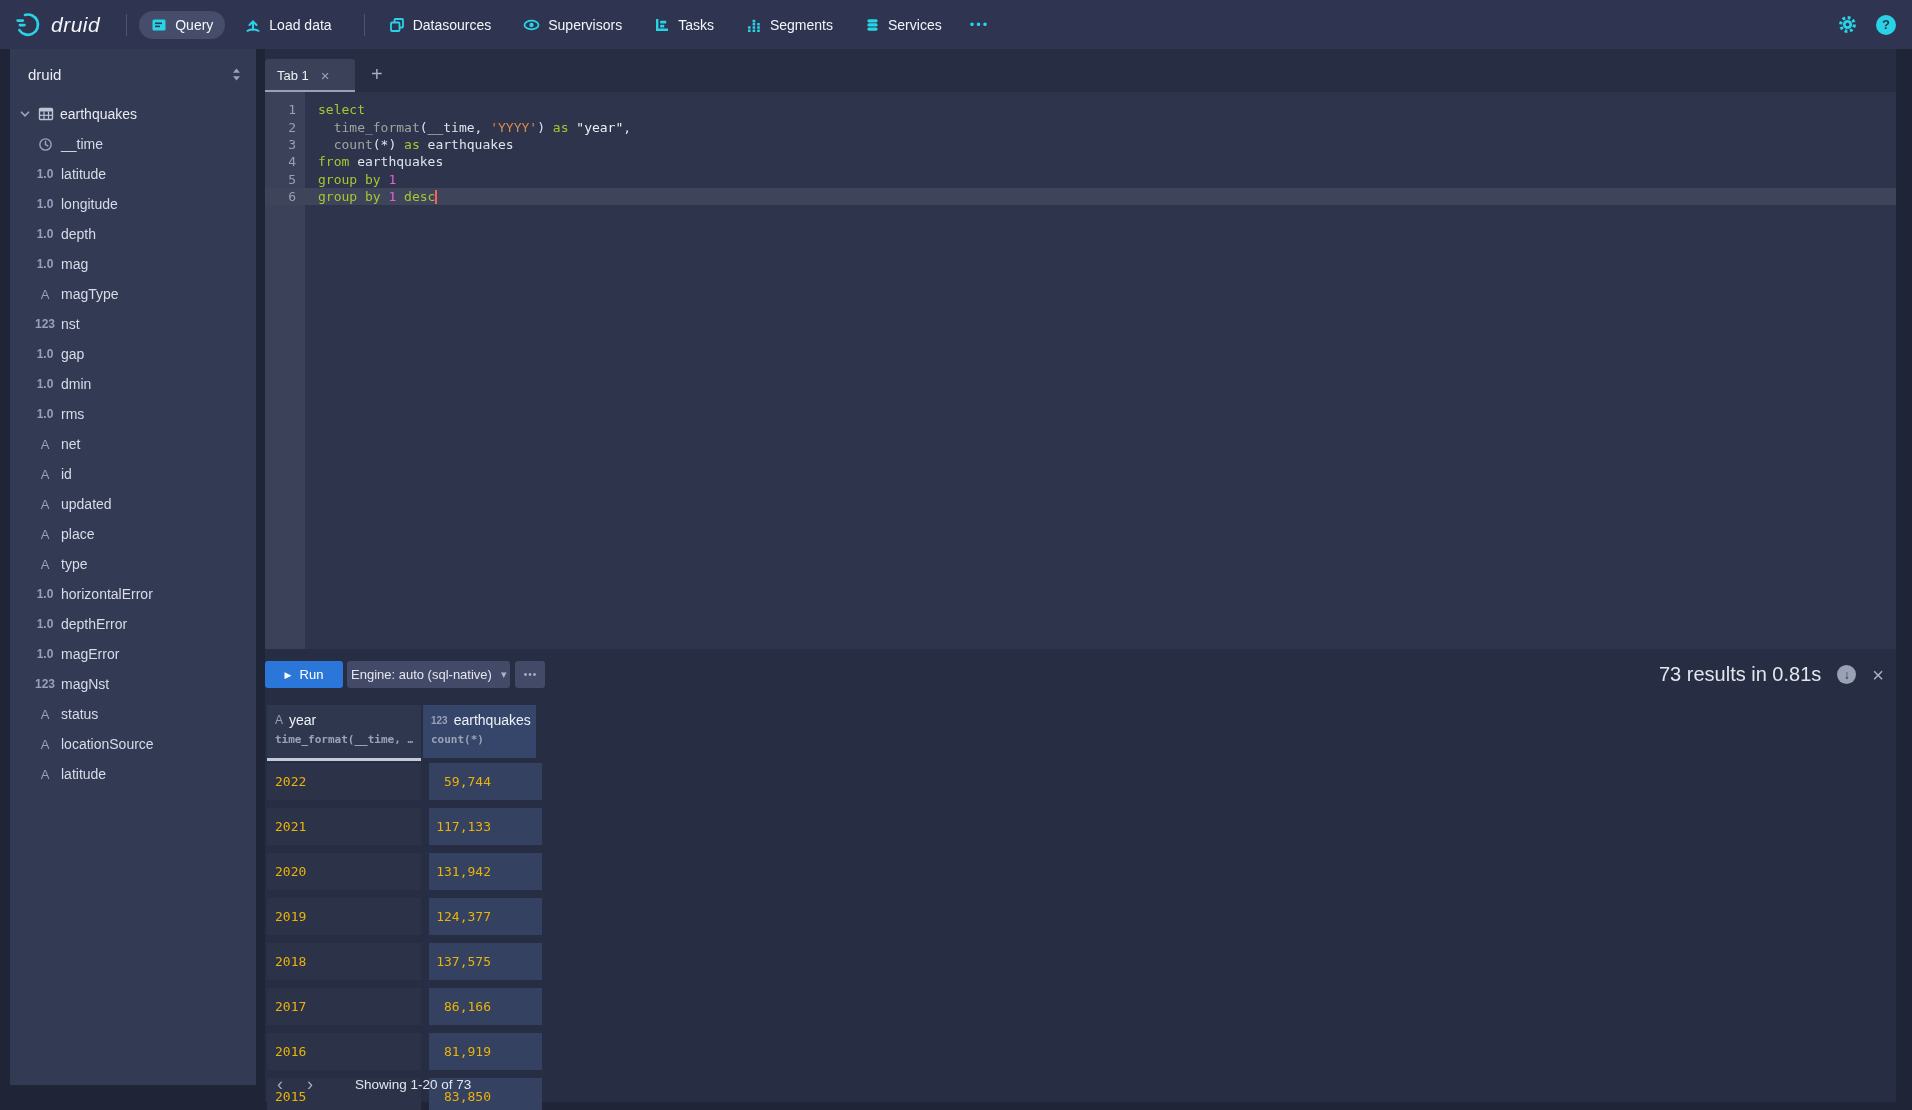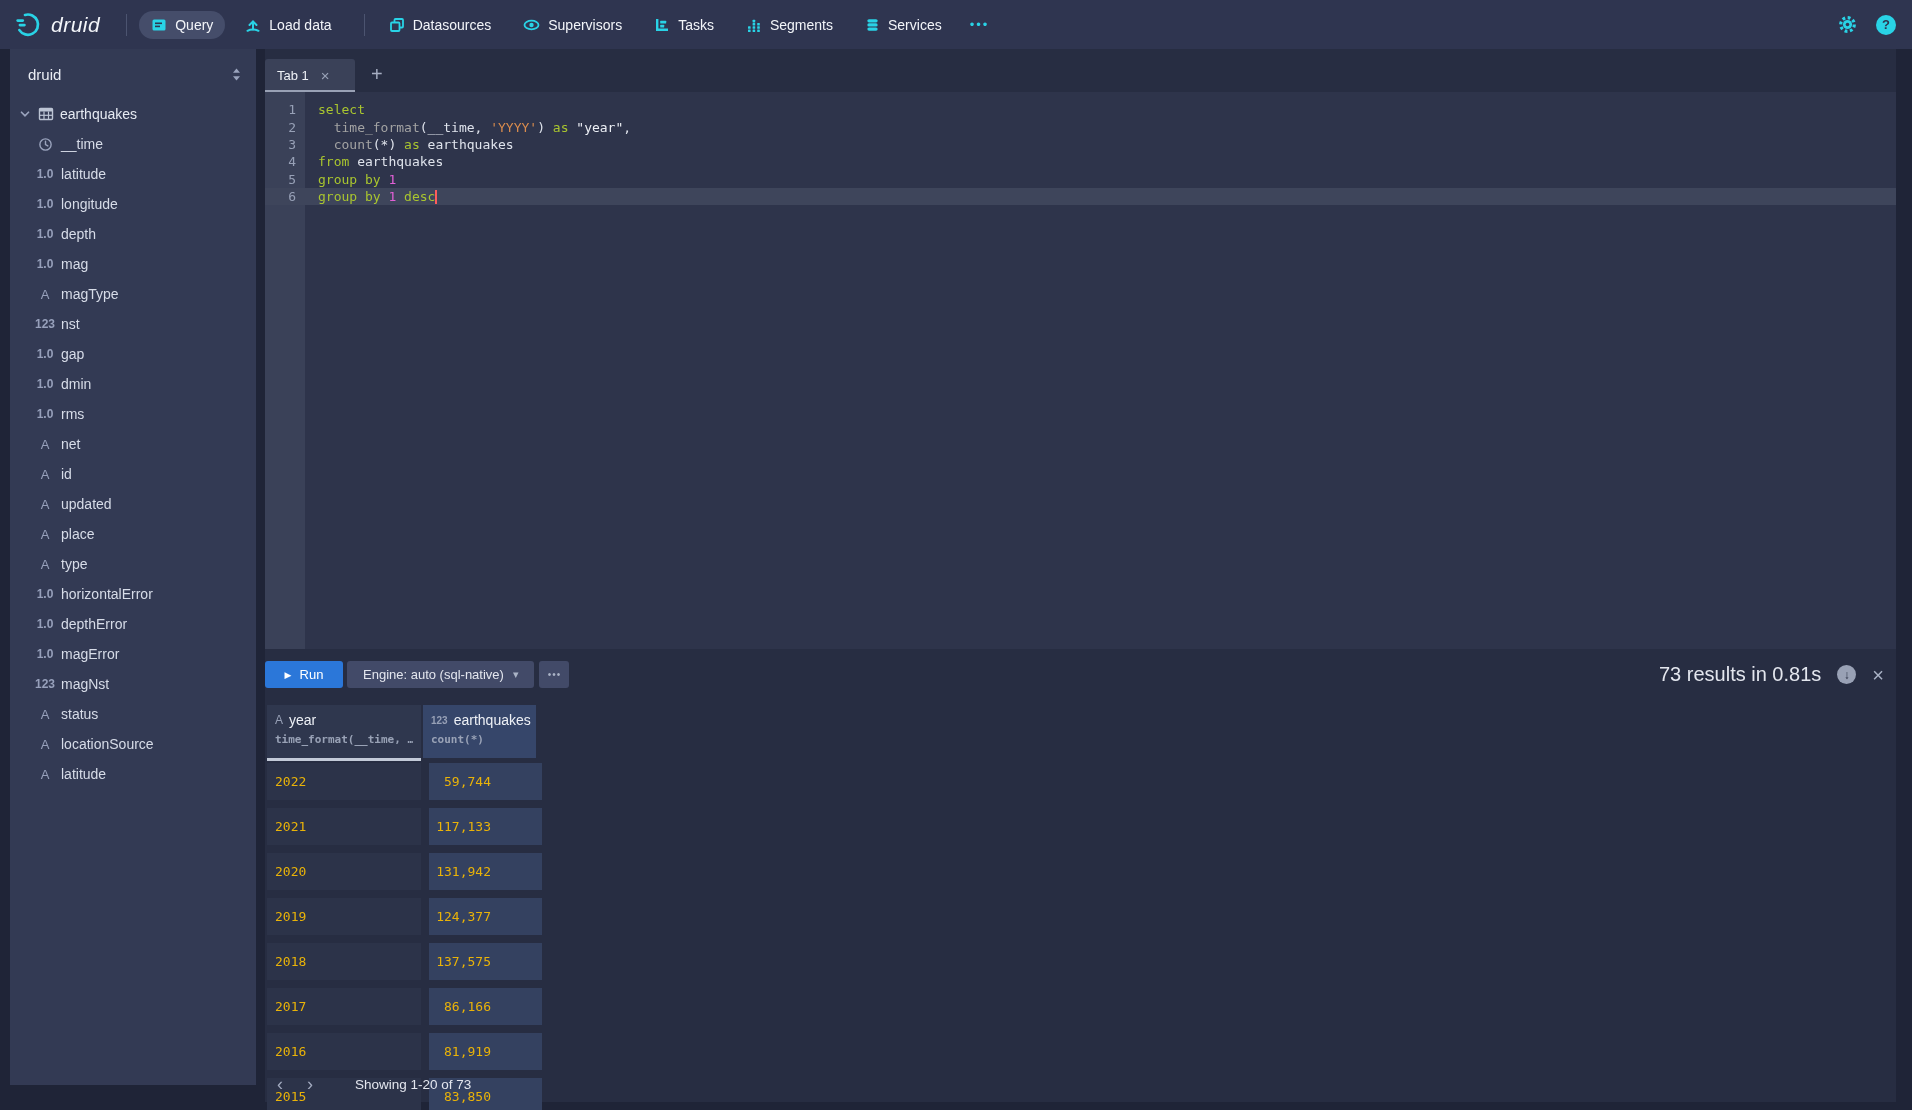--- a/index.html
+++ b/index.html
@@ -61,21 +61,21 @@
   .tk-qi { color:#eceff5; }
   .tk-pl { color:#dfe3ec; }
   .cursor { display:inline-block; width:2px; height:14px; background:#ff5c5c; vertical-align:middle; }
 
   
   .runbar { position:absolute; left:0; top:600px; right:0; height:51px; display:flex;
     align-items:center; padding-right:12px; }
   .run-btn { width:78px; height:27px; background:#2b77d9; border-radius:3px; color:#fff;
     font-size:13px; display:flex; align-items:center; justify-content:center; gap:8px; cursor:pointer; }
   .run-play { font-size:9px; }
-  .engine-btn { height:27px; margin-left:4px; padding:0 16px; background:#424a68; border-radius:3px;
+  .engine-btn { height:27px; margin-left:4px; padding:0 4px; background:#424a68; border-radius:3px;
     color:#e3e6ee; font-size:13px; display:flex; align-items:center; gap:9px; cursor:pointer; }
   .engine-caret { color:#aab3c6; font-size:11px; }
   .bar-more { width:30px; height:27px; margin-left:5px; background:#424a68; border-radius:3px;
     color:#aab3c6; font-size:10px; letter-spacing:1px; display:flex; align-items:center;
     justify-content:center; cursor:pointer; }
   .run-right { margin-left:auto; display:flex; align-items:center; gap:16px; }
   .run-status { font-size:20px; color:#e3e6ee; }
   .dl-btn { width:19px; height:19px; border-radius:50%; background:#99a1b5; color:#272d42;
     font-size:12px; font-weight:bold; display:flex; align-items:center; justify-content:center; cursor:pointer; }
   .res-close { color:#aab3c6; font-size:20px; line-height:1; cursor:pointer; }

